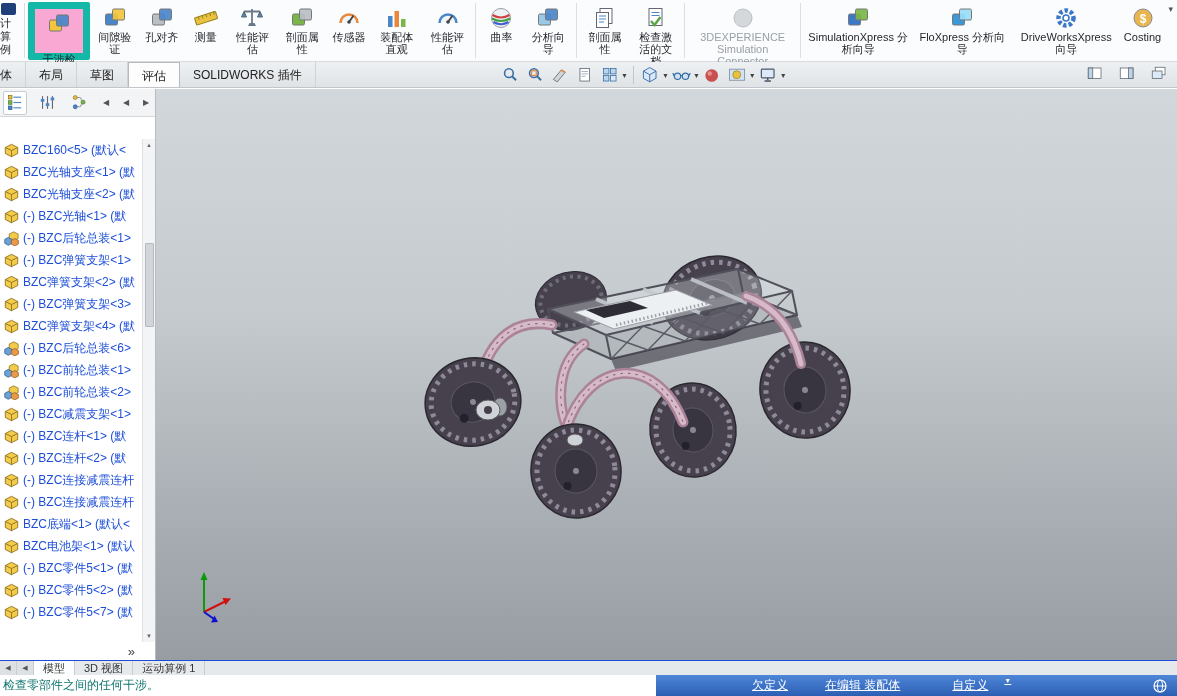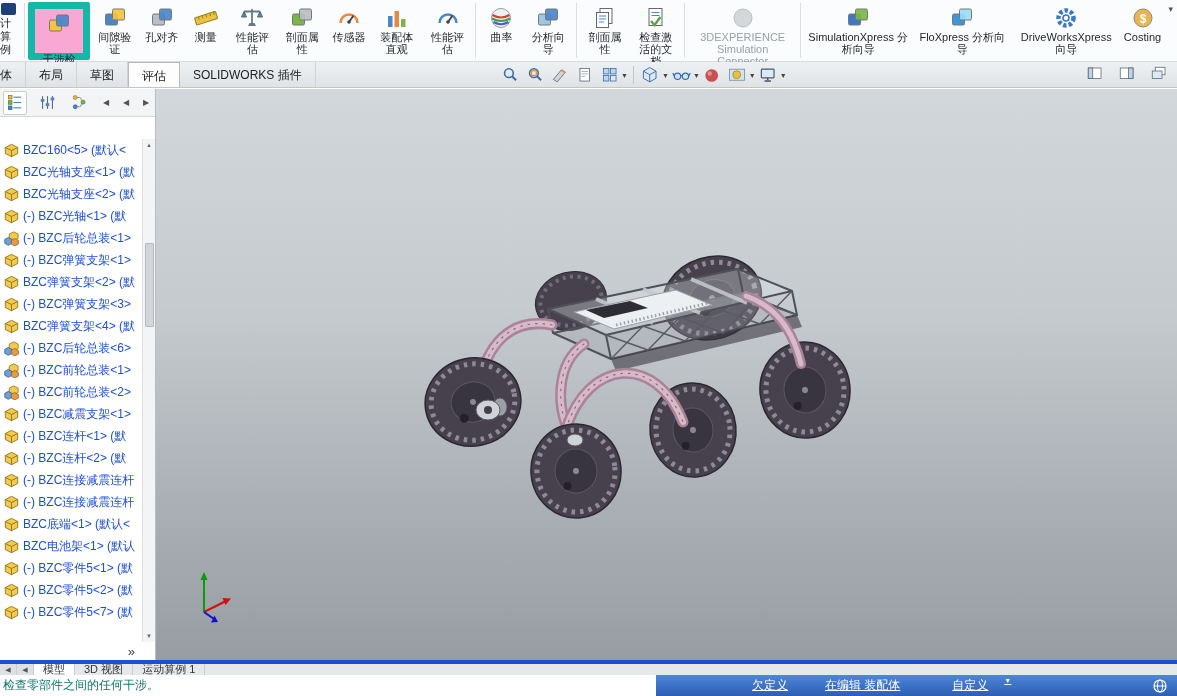--- a/index.html
+++ b/index.html
@@ -59,21 +59,21 @@
   .vscroll { position:absolute; right:0; top:50px; bottom:18px; width:13px; background:#f3f4f5;
     border-left:1px solid #dfe2e5; }
   .vs-up,.vs-down { position:absolute; left:0; width:12px; text-align:center; font-size:6px; color:#666; height:12px; line-height:12px; }
   .vs-up { top:0; } .vs-down { bottom:0; }
   .vs-thumb { position:absolute; top:104px; height:84px; width:9px; left:2px; background:#d2d6da;
     border:1px solid #b6babe; border-radius:1px; }
   .expand { position:absolute; bottom:2px; right:20px; font-size:13px; line-height:12px; color:#444; }
 
   
   .doctabs { position:absolute; left:0; top:660px; right:0; height:15px; background:#e6e9ec;
-    border-top:4px solid #1d4ed8; display:flex; align-items:stretch; font-size:11px; }
+    border-top:1px solid #1d4ed8; display:flex; align-items:stretch; font-size:11px; }
   .dscroll { width:17px; display:flex; align-items:center; justify-content:center; font-size:7px;
     color:#555; background:#dde1e4; border-right:1px solid #c9cdd1; }
   .dtab { padding:0 9px; display:flex; align-items:center; border-right:1px solid #c9cdd1; color:#333; white-space:nowrap; }
   .dtab.active { background:#fcfdfe; }
 
   
   .status { position:absolute; left:0; top:675px; right:0; height:21px; background:#fff;
     display:flex; align-items:center; }
   .status-msg { margin-left:3px; color:#0f766e; }
   .status-right { position:absolute; left:656px; top:0; bottom:0; right:0; color:#fff;

